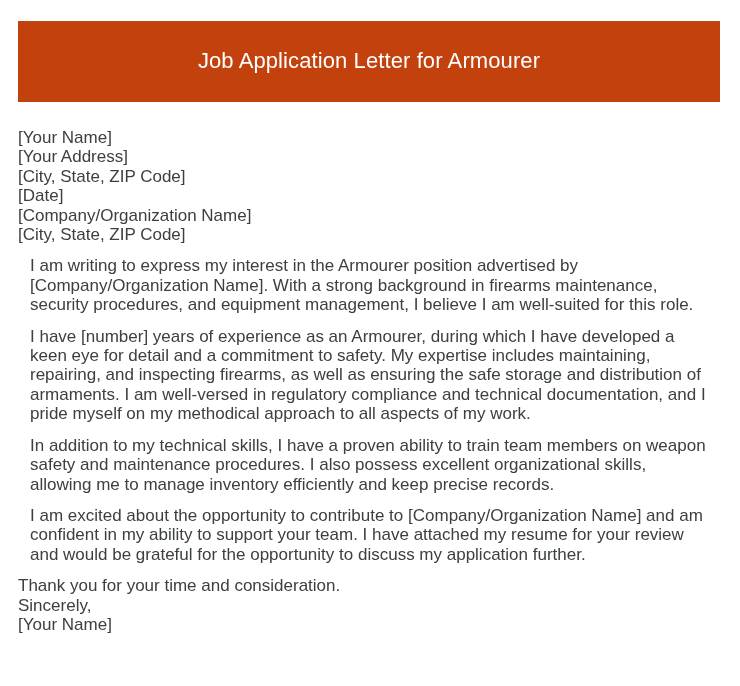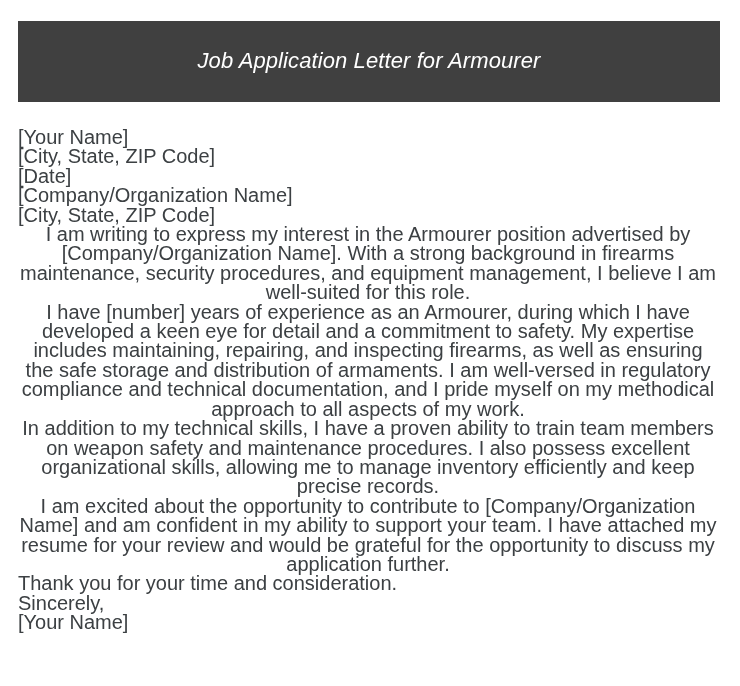--- a/index.html
+++ b/index.html
@@ -19,70 +19,70 @@
     position: relative;
     background: #ffffff;
     box-sizing: border-box;
   }
   .header-banner {
     position: absolute;
     left: 18px;
     top: 21px;
     width: 702px;
     height: 81px;
-    background: #404040;
+    background: #c2410c;
     display: flex;
     align-items: center;
     justify-content: center;
     box-sizing: border-box;
-    font-style: italic;
   }
   .header-title {
     color: #ffffff;
     font-size: 22px;
     font-weight: 400;
     line-height: 1.2;
     letter-spacing: 0.1px;
     text-align: center;
     font-family: "Liberation Sans", sans-serif;
   }
   .letter-body {
     position: absolute;
     left: 18px;
     top: 128px;
     width: 700px;
     color: #3c4043;
-    font-size: 20px;
+    font-size: 17px;
     line-height: 19.4px;
     font-family: "Liberation Sans", sans-serif;
   }
   .line {
     margin: 0;
     padding: 0;
     white-space: pre-wrap;
   }
   .para {
-    margin: 0;
+    margin: 12px;
     padding: 0;
-    text-align: center;
+    text-align: left;
   }
 </style>
 </head>
 <body>
 
 <div class="page">
 
   <div class="header-banner">
     <div class="header-title">Job Application Letter for Armourer</div>
   </div>
 
   <div class="letter-body">
 
     <div>
       <div class="line">[Your Name]</div>
+      <div class="line">[Your Address]</div>
       <div class="line">[City, State, ZIP Code]</div>
       <div class="line">[Date]</div>
     </div>
 
     <div>
       <div class="line">[Company/Organization Name]</div>
       <div class="line">[City, State, ZIP Code]</div>
     </div>
 
 

